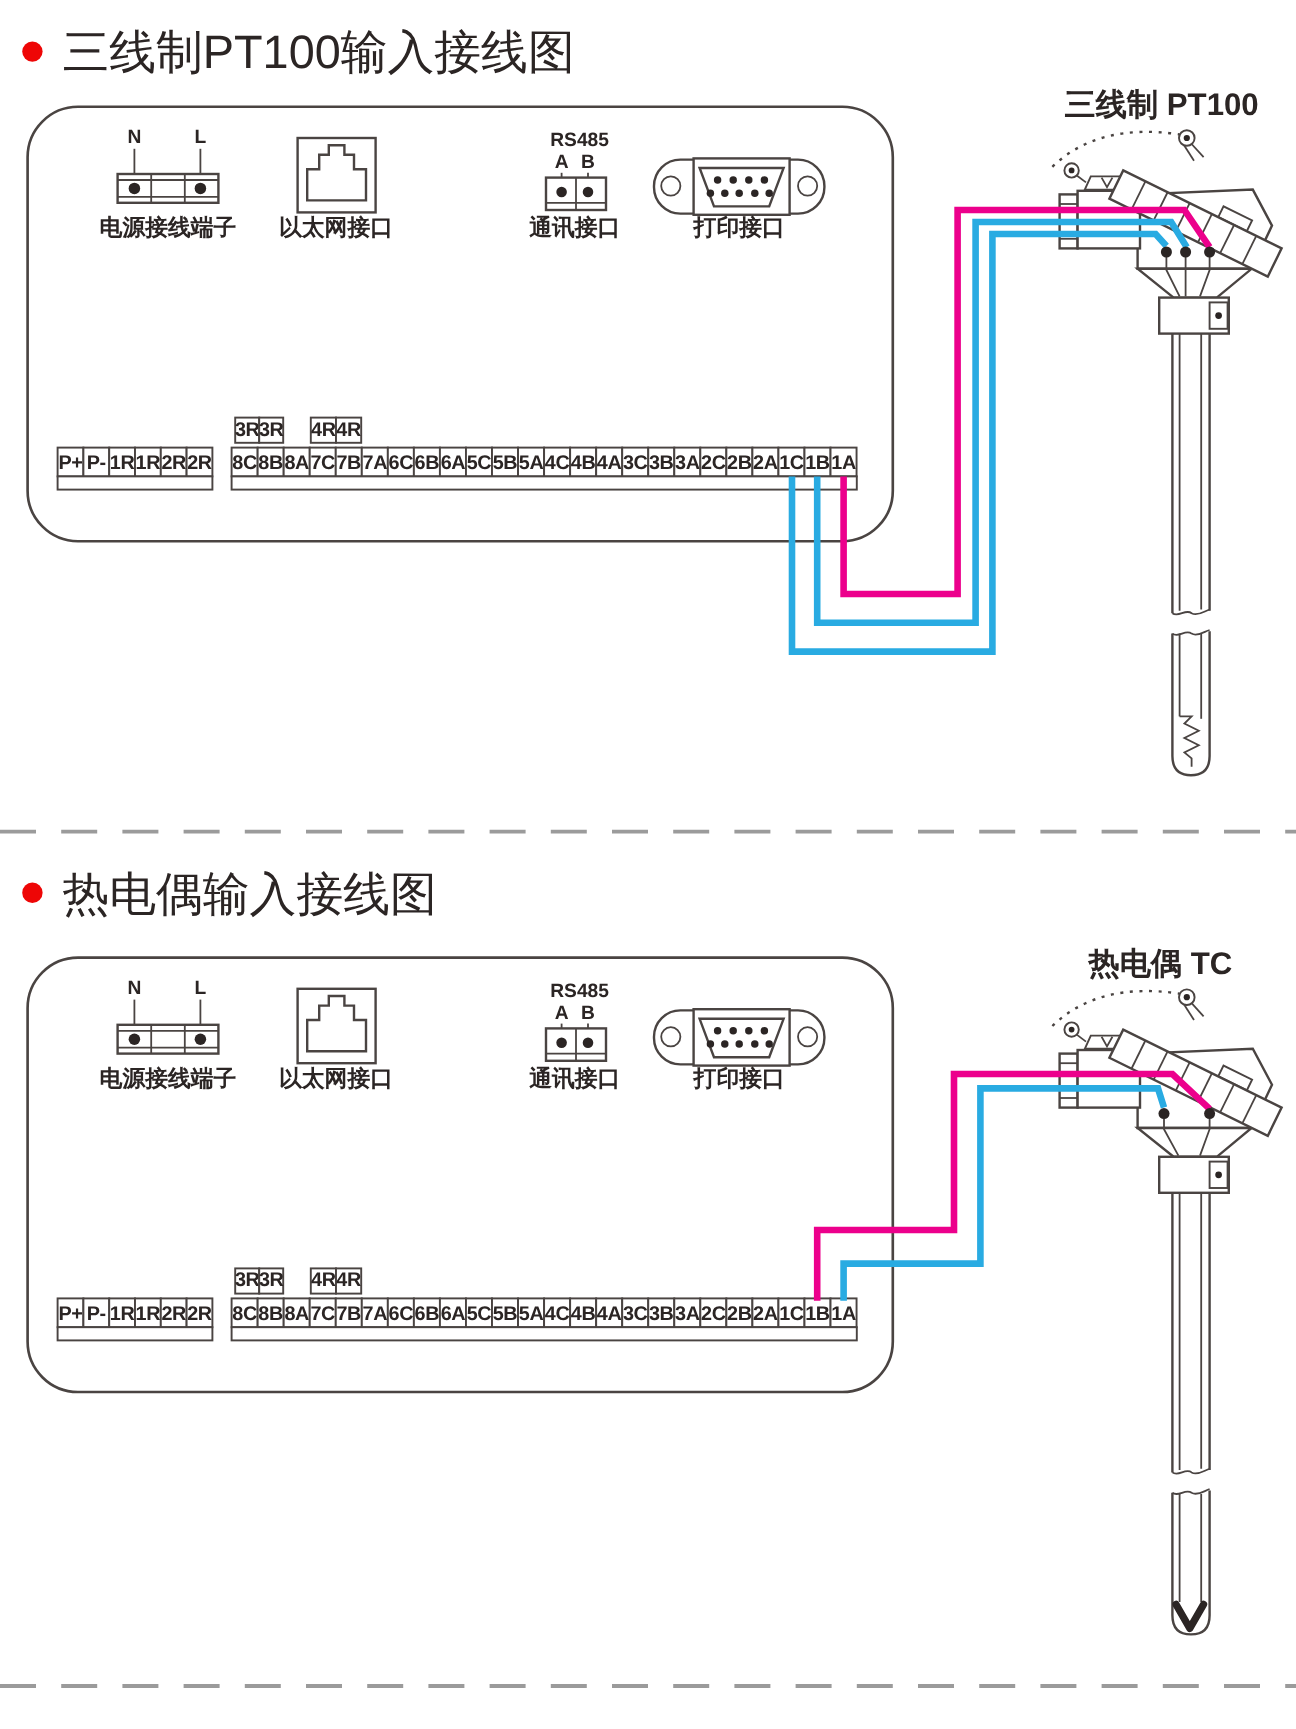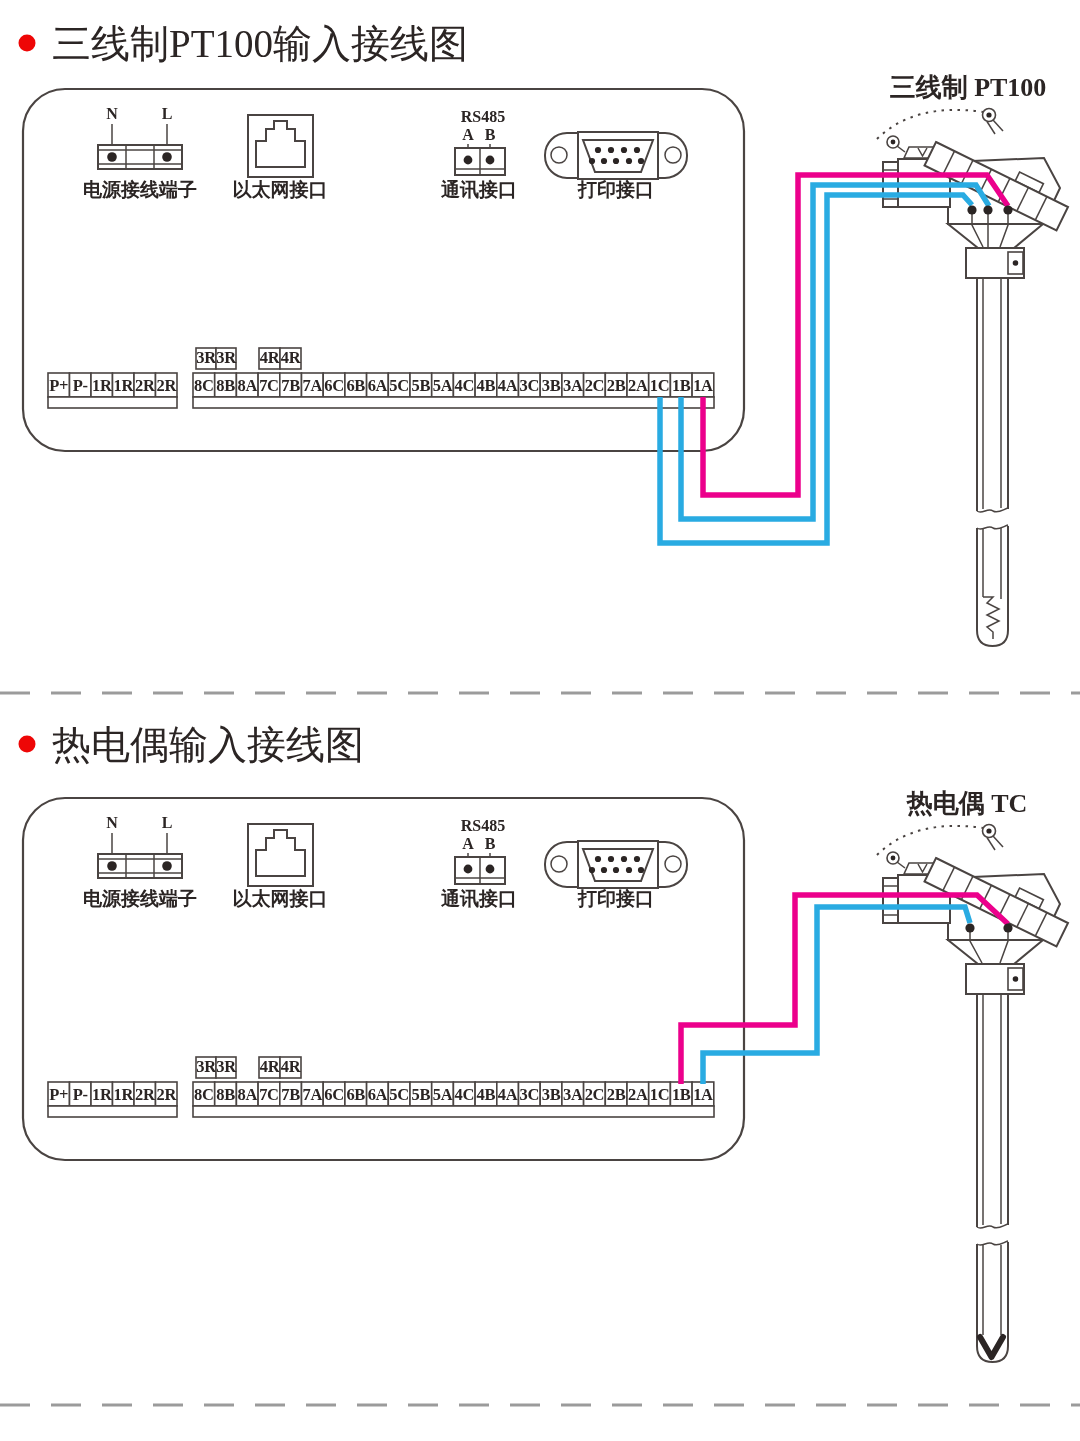--- a/index.html
+++ b/index.html
@@ -1,17 +1,17 @@
 <!DOCTYPE html>
 <html style="--c-magenta: #ec008c; --c-cyan: #29abe2; --c-ink: #2b2524; --c-line: #4a4442; --c-bullet: #ee0606; --c-dash: #9b9b9b; --c-background: #ffffff;"><head>
 <meta charset="utf-8">
 <style>
   html,body{margin:0;padding:0;background:#fff;}
   .stage{position:relative;width:1080px;height:1441px;background:var(--c-background,#fff);
-         font-family:Liberation Serif, serif;}
+         font-family:Liberation Sans, sans-serif;}
   svg{display:block;}
   
   .ln      {fill:none;stroke:var(--c-line,#4a4442);stroke-width:2.2;}
   .ln2     {fill:none;stroke:var(--c-line,#4a4442);stroke-width:2;}
   .thin    {fill:none;stroke:var(--c-line,#4a4442);stroke-width:1.5;}
   .white   {fill:#ffffff;stroke:var(--c-line,#4a4442);stroke-width:2;}
   .white-th{fill:#ffffff;stroke:var(--c-line,#4a4442);stroke-width:1.6;}
   .dot     {fill:var(--c-ink,#2b2524);stroke:none;}
   .dotted  {fill:none;stroke:var(--c-line,#4a4442);stroke-width:2;stroke-dasharray:2.5 5.5;}
   .dash-sep{stroke:var(--c-dash,#9b9b9b);stroke-width:3.2;stroke-dasharray:30 21;}

